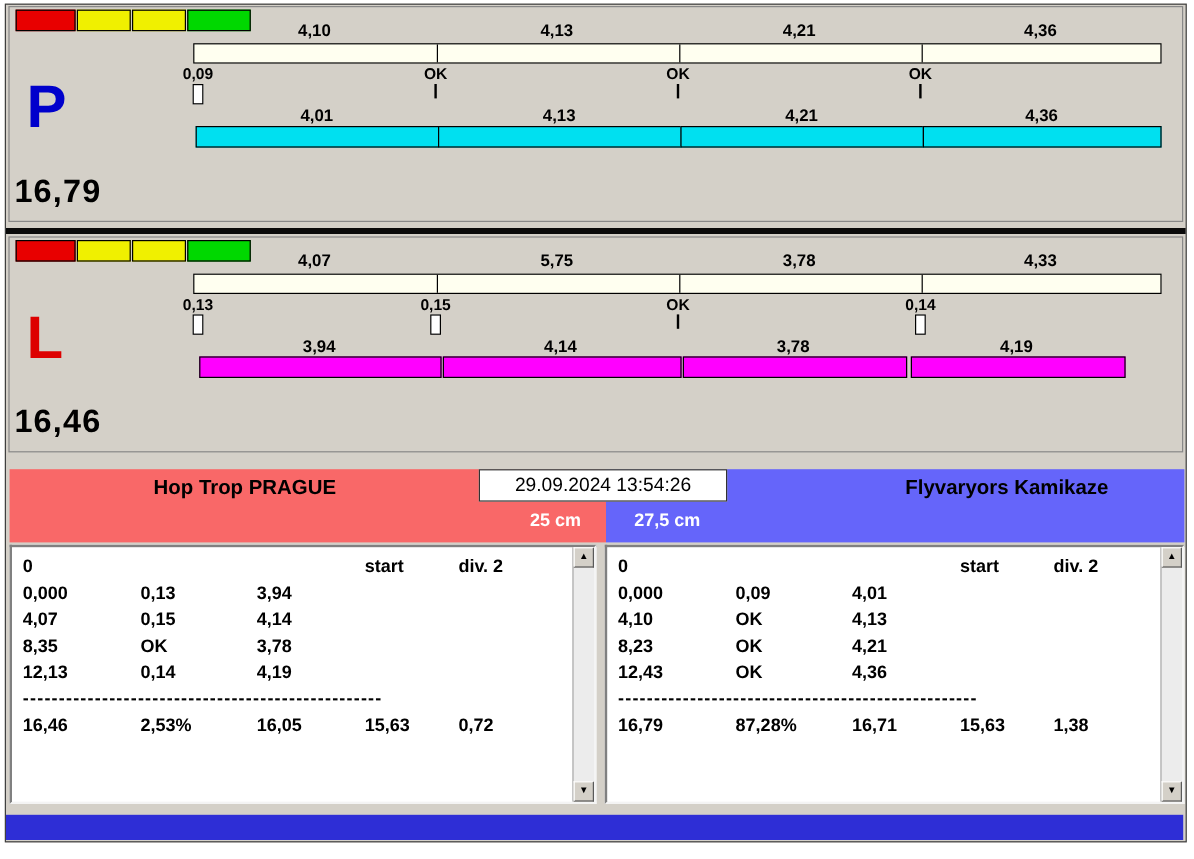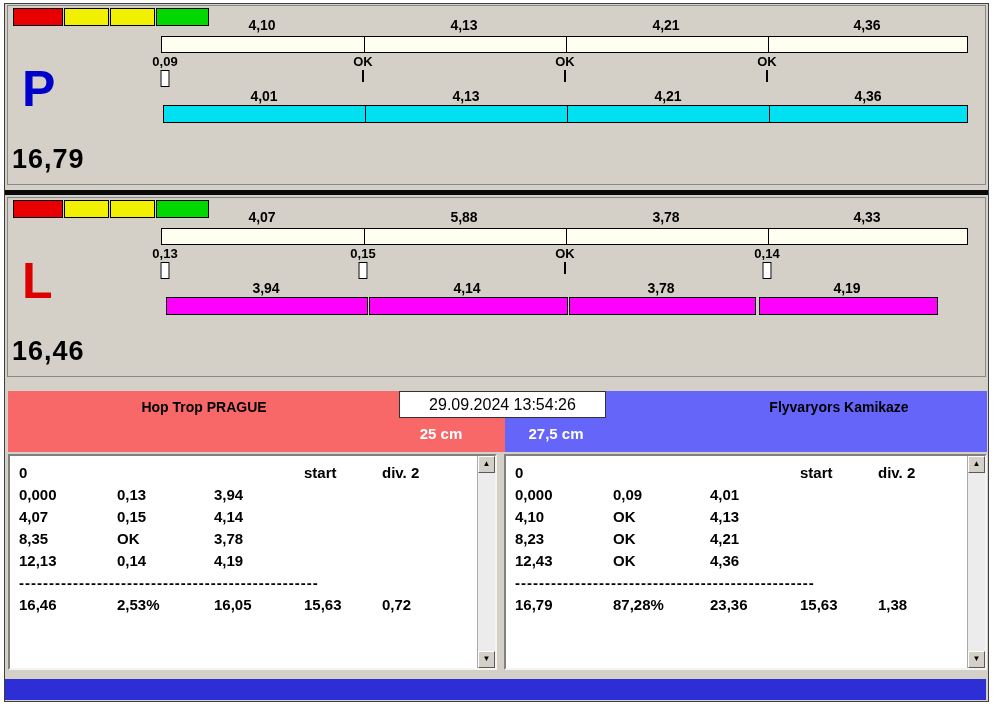--- a/index.html
+++ b/index.html
@@ -32,29 +32,29 @@
   .marker-tick{width:2px;height:12px;background:#000;}
   .splits-bottom .split{top:82px;}
   .seg{position:absolute;top:99px;height:16px;border:1px solid #000;display:block;}
 
   
   .scoreboard{position:absolute;left:3px;top:387px;width:979px;}
   .sb-header{position:relative;height:61px;}
   .team-header{position:absolute;top:0;height:61px;}
   .team-header.left{left:0;width:497px;}
   .team-header.right{left:497px;width:482px;}
-  .team-name{position:absolute;top:3px;height:26px;line-height:26px;font-size:14px;font-weight:bold;text-align:center;}
+  .team-name{position:absolute;top:3px;height:26px;line-height:26px;font-size:17px;font-weight:bold;text-align:center;}
   .left .team-name{left:0;width:392px;}
   .right .team-name{left:100px;width:380px;padding-left:44px;}
   .team-sub{position:absolute;top:32px;height:26px;width:100%;}
   .members{position:absolute;top:4px;color:#fff;font-weight:bold;font-size:13px;text-align:center;white-space:nowrap;}
   .left .members{left:0;width:440px;}
   .right .members{left:98px;width:380px;}
   .hgt{position:absolute;top:2px;color:#fff;font-weight:bold;font-size:15px;text-align:center;}
-  .left .hgt{right:24px;width:80px;}
+  .left .hgt{right:2px;width:80px;}
   .right .hgt{left:6px;width:90px;}
   .datetime-box{position:absolute;left:391px;top:0;width:205px;height:25px;background:#fff;border:1px solid #333;
     text-align:center;line-height:25px;font-size:16px;font-weight:normal;}
 
   .sb-panels{position:relative;height:218px;margin-top:2px;}
   .data-panel{position:absolute;top:0;height:212px;background:#fff;
     border:2px solid;border-color:#808080 #f4f4f4 #f4f4f4 #808080;}
   .data-panel.left{left:0;width:485px;}
   .data-panel.right{left:496px;width:479px;}
   .panel-content{position:absolute;left:0;top:0;right:17px;bottom:0;overflow:hidden;}
@@ -132,21 +132,21 @@
       <span class="light lw2" style="background: rgb(240, 240, 0);"></span>
       <span class="light lw3" style="background: rgb(240, 240, 0);"></span>
       <span class="light lw4" style="background: rgb(0, 216, 0);"></span>
     </div>
     <div class="lane-letter" style="color: rgb(221, 0, 0);">L</div>
     <div class="lane-total">16,46</div>
 
     <div class="track">
       <div class="splits-top">
         <span class="split" style="left:101px">4,07</span>
-        <span class="split" style="left:303px">5,88</span>
+        <span class="split" style="left:303px">5,75</span>
         <span class="split" style="left:505px">3,78</span>
         <span class="split" style="left:706px">4,33</span>
       </div>
       <div class="ref-bar" style="background: rgb(255, 255, 240);">
         <i class="bar-tick" style="left:202px"></i>
         <i class="bar-tick" style="left:404px"></i>
         <i class="bar-tick" style="left:606px"></i>
       </div>
       <div>
         <span class="chg" style="left:4px">0,13</span>
@@ -268,21 +268,21 @@
             <span class="tc1">12,43</span>
             <span class="tc2">OK</span>
             <span class="tc3">4,36</span>
           </div>
           <div class="trow sep">
             <span>--------------------------------------------------</span>
           </div>
           <div class="trow">
             <span class="tc1">16,79</span>
             <span class="tc2">87,28%</span>
-            <span class="tc3">23,36</span>
+            <span class="tc3">16,71</span>
             <span class="tc4">15,63</span>
             <span class="tc5">1,38</span>
           </div>
         </div>
         <div class="vscroll">
           <div class="sb-btn up"><span>▲</span></div>
           <div class="sb-btn down"><span>▼</span></div>
         </div>
       </div>
 

